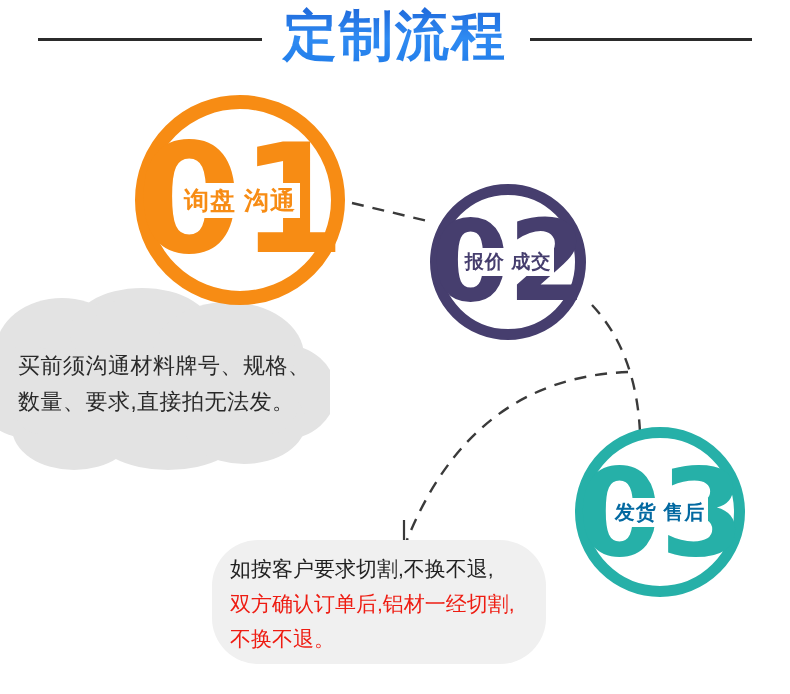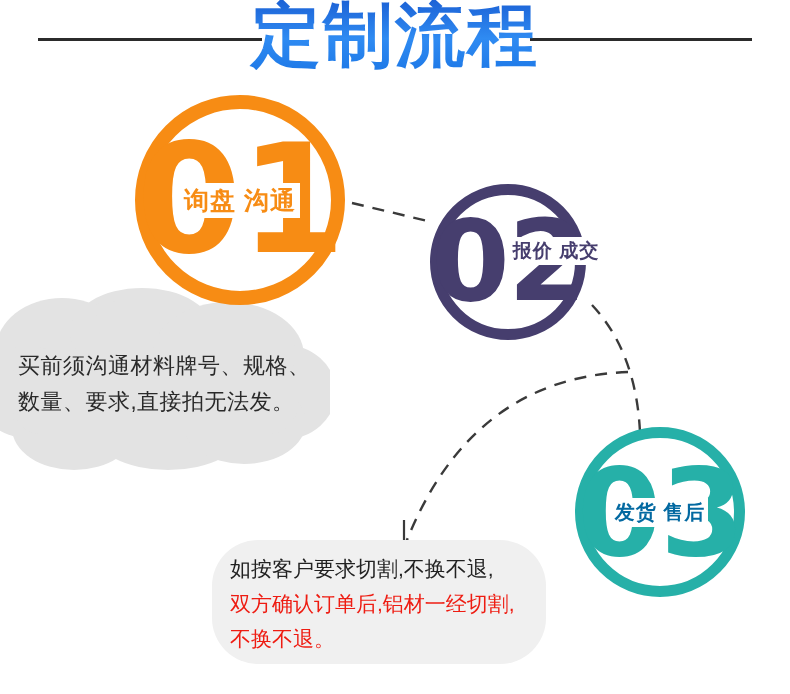--- a/index.html
+++ b/index.html
@@ -39,21 +39,21 @@
   }
   .rule-left  { left: 38px;  width: 224px; }
   .rule-right { left: 530px; width: 222px; }
 
   .title {
     position: absolute;
     left: 0;
     top: 0;
     width: 790px;
     text-align: center;
-    font-size: 70px;
+    font-size: 54px;
     font-weight: bold;
     letter-spacing: 2px;
     line-height: 70px;
     color: #1a7ae8;
     background: linear-gradient(180deg, #1c62d6 0%, #2f8bf2 55%, #1f7ae8 100%);
     -webkit-background-clip: text;
     background-clip: text;
     -webkit-text-fill-color: transparent;
     white-space: nowrap;
   }
@@ -143,21 +143,21 @@
   #step1 { left: 135px; top: 95px; width: 210px; height: 210px; }
   #step1 .ring { width: 210px; height: 210px; border: 14px solid #f78c14; }
   #step1 .bignum { top: 29px; font-size: 152px; color: #f78c14; }
   #step1 .label-wrap { top: 88px; }
   #step1 .label { color: #f78c14; font-size: 25px; padding: 1px 4px; letter-spacing: 1px; }
 
   
   #step2 { left: 430px; top: 184px; width: 156px; height: 156px; }
   #step2 .ring { width: 156px; height: 156px; border: 11px solid #463e6e; }
   #step2 .bignum { top: 21px; font-size: 113px; color: #463e6e; }
-  #step2 .label-wrap { top: 53px; margin-left: 48px; }
+  #step2 .label-wrap { top: 64px; }
   #step2 .label { color: #463e6e; font-size: 19px; padding: 1px 3px; letter-spacing: 1px; }
 
   
   #step3 { left: 575px; top: 427px; width: 170px; height: 170px; }
   #step3 .ring { width: 170px; height: 170px; border: 11px solid #26b0a8; }
   #step3 .bignum { top: 25px; font-size: 122px; color: #26b0a8; }
   #step3 .label-wrap { top: 71px; }
   #step3 .label { color: #0369a1; font-size: 20px; padding: 1px 3px; letter-spacing: 1px; }
 </style>
 </head>

